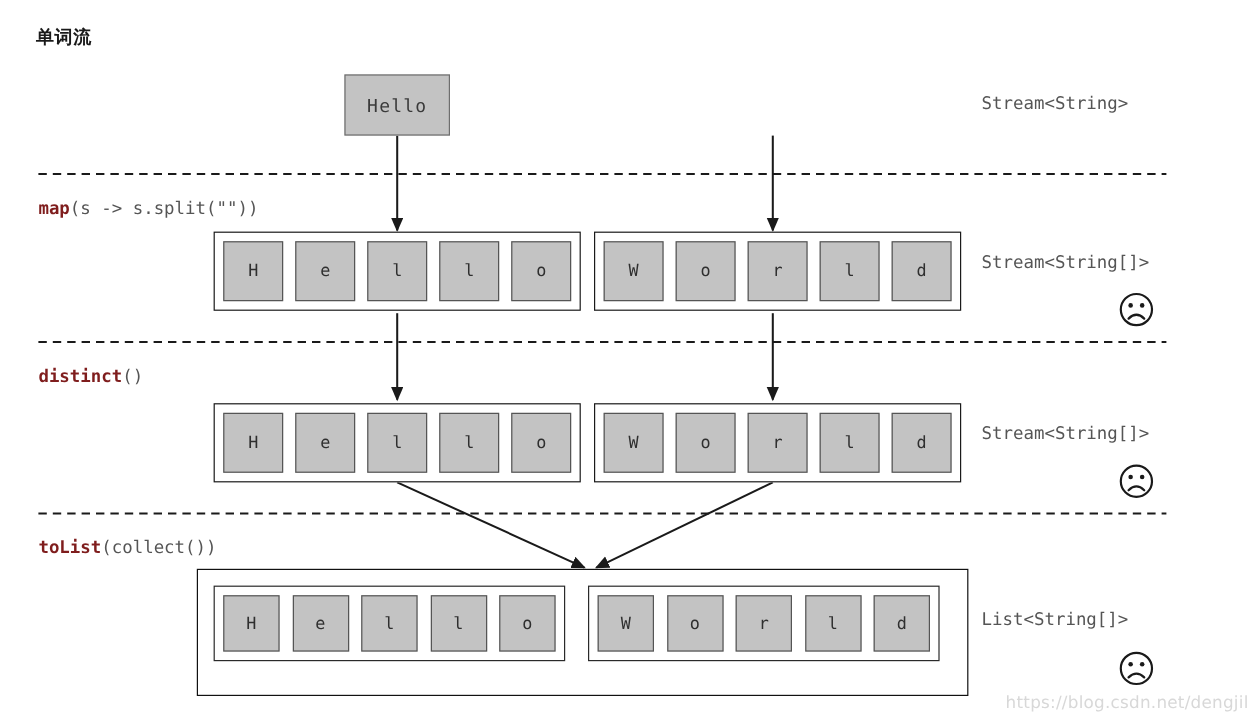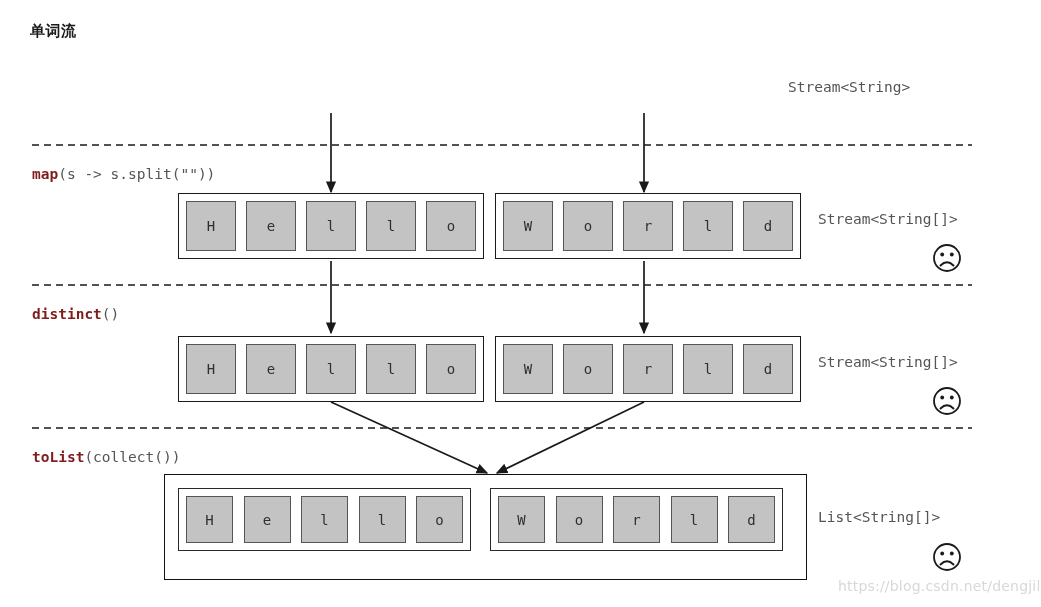--- a/index.html
+++ b/index.html
@@ -175,20 +175,21 @@
   </div>
 
   <div class="op-label" style="left:32px; top:306px;">
     <span class="op-name">distinct</span><span class="op-args">()</span>
   </div>
 
   <div class="op-label" style="left:32px; top:449px;">
     <span class="op-name">toList</span><span class="op-args">(collect())</span>
   </div>
 
+  <div class="word-box" style="left:287px; top:62px; width:88px; height:51px;">Hello</div>
 
   <div class="array-box" style="left:178px; top:193px; width:306px; height:66px;">
     <div class="cell">H</div>
     <div class="cell">e</div>
     <div class="cell">l</div>
     <div class="cell">l</div>
     <div class="cell">o</div>
   </div>
 
   <div class="array-box" style="left:495px; top:193px; width:306px; height:66px;">
@@ -227,21 +228,21 @@
 
     <div class="array-box inner" style="left:325px; top:13px; width:293px; height:63px;">
       <div class="cell small">W</div>
       <div class="cell small">o</div>
       <div class="cell small">r</div>
       <div class="cell small">l</div>
       <div class="cell small">d</div>
     </div>
   </div>
 
-  <div class="type-label" style="left:788px; top:79px;">Stream&lt;String&gt;</div>
+  <div class="type-label" style="left:818px; top:79px;">Stream&lt;String&gt;</div>
 
   <div class="type-label" style="left:818px; top:211px;">Stream&lt;String[]&gt;</div>
 
   <div class="type-label" style="left:818px; top:354px;">Stream&lt;String[]&gt;</div>
 
   <div class="type-label" style="left:818px; top:509px;">List&lt;String[]&gt;</div>
 
   <svg class="sad-face" style="left:932px; top:243px;" viewBox="0 0 30 30">
     <circle cx="15" cy="15" r="13" fill="none" stroke="#1a1a1a" stroke-width="1.8"></circle>
     <circle cx="10.2" cy="11.5" r="1.9" fill="#1a1a1a"></circle>

